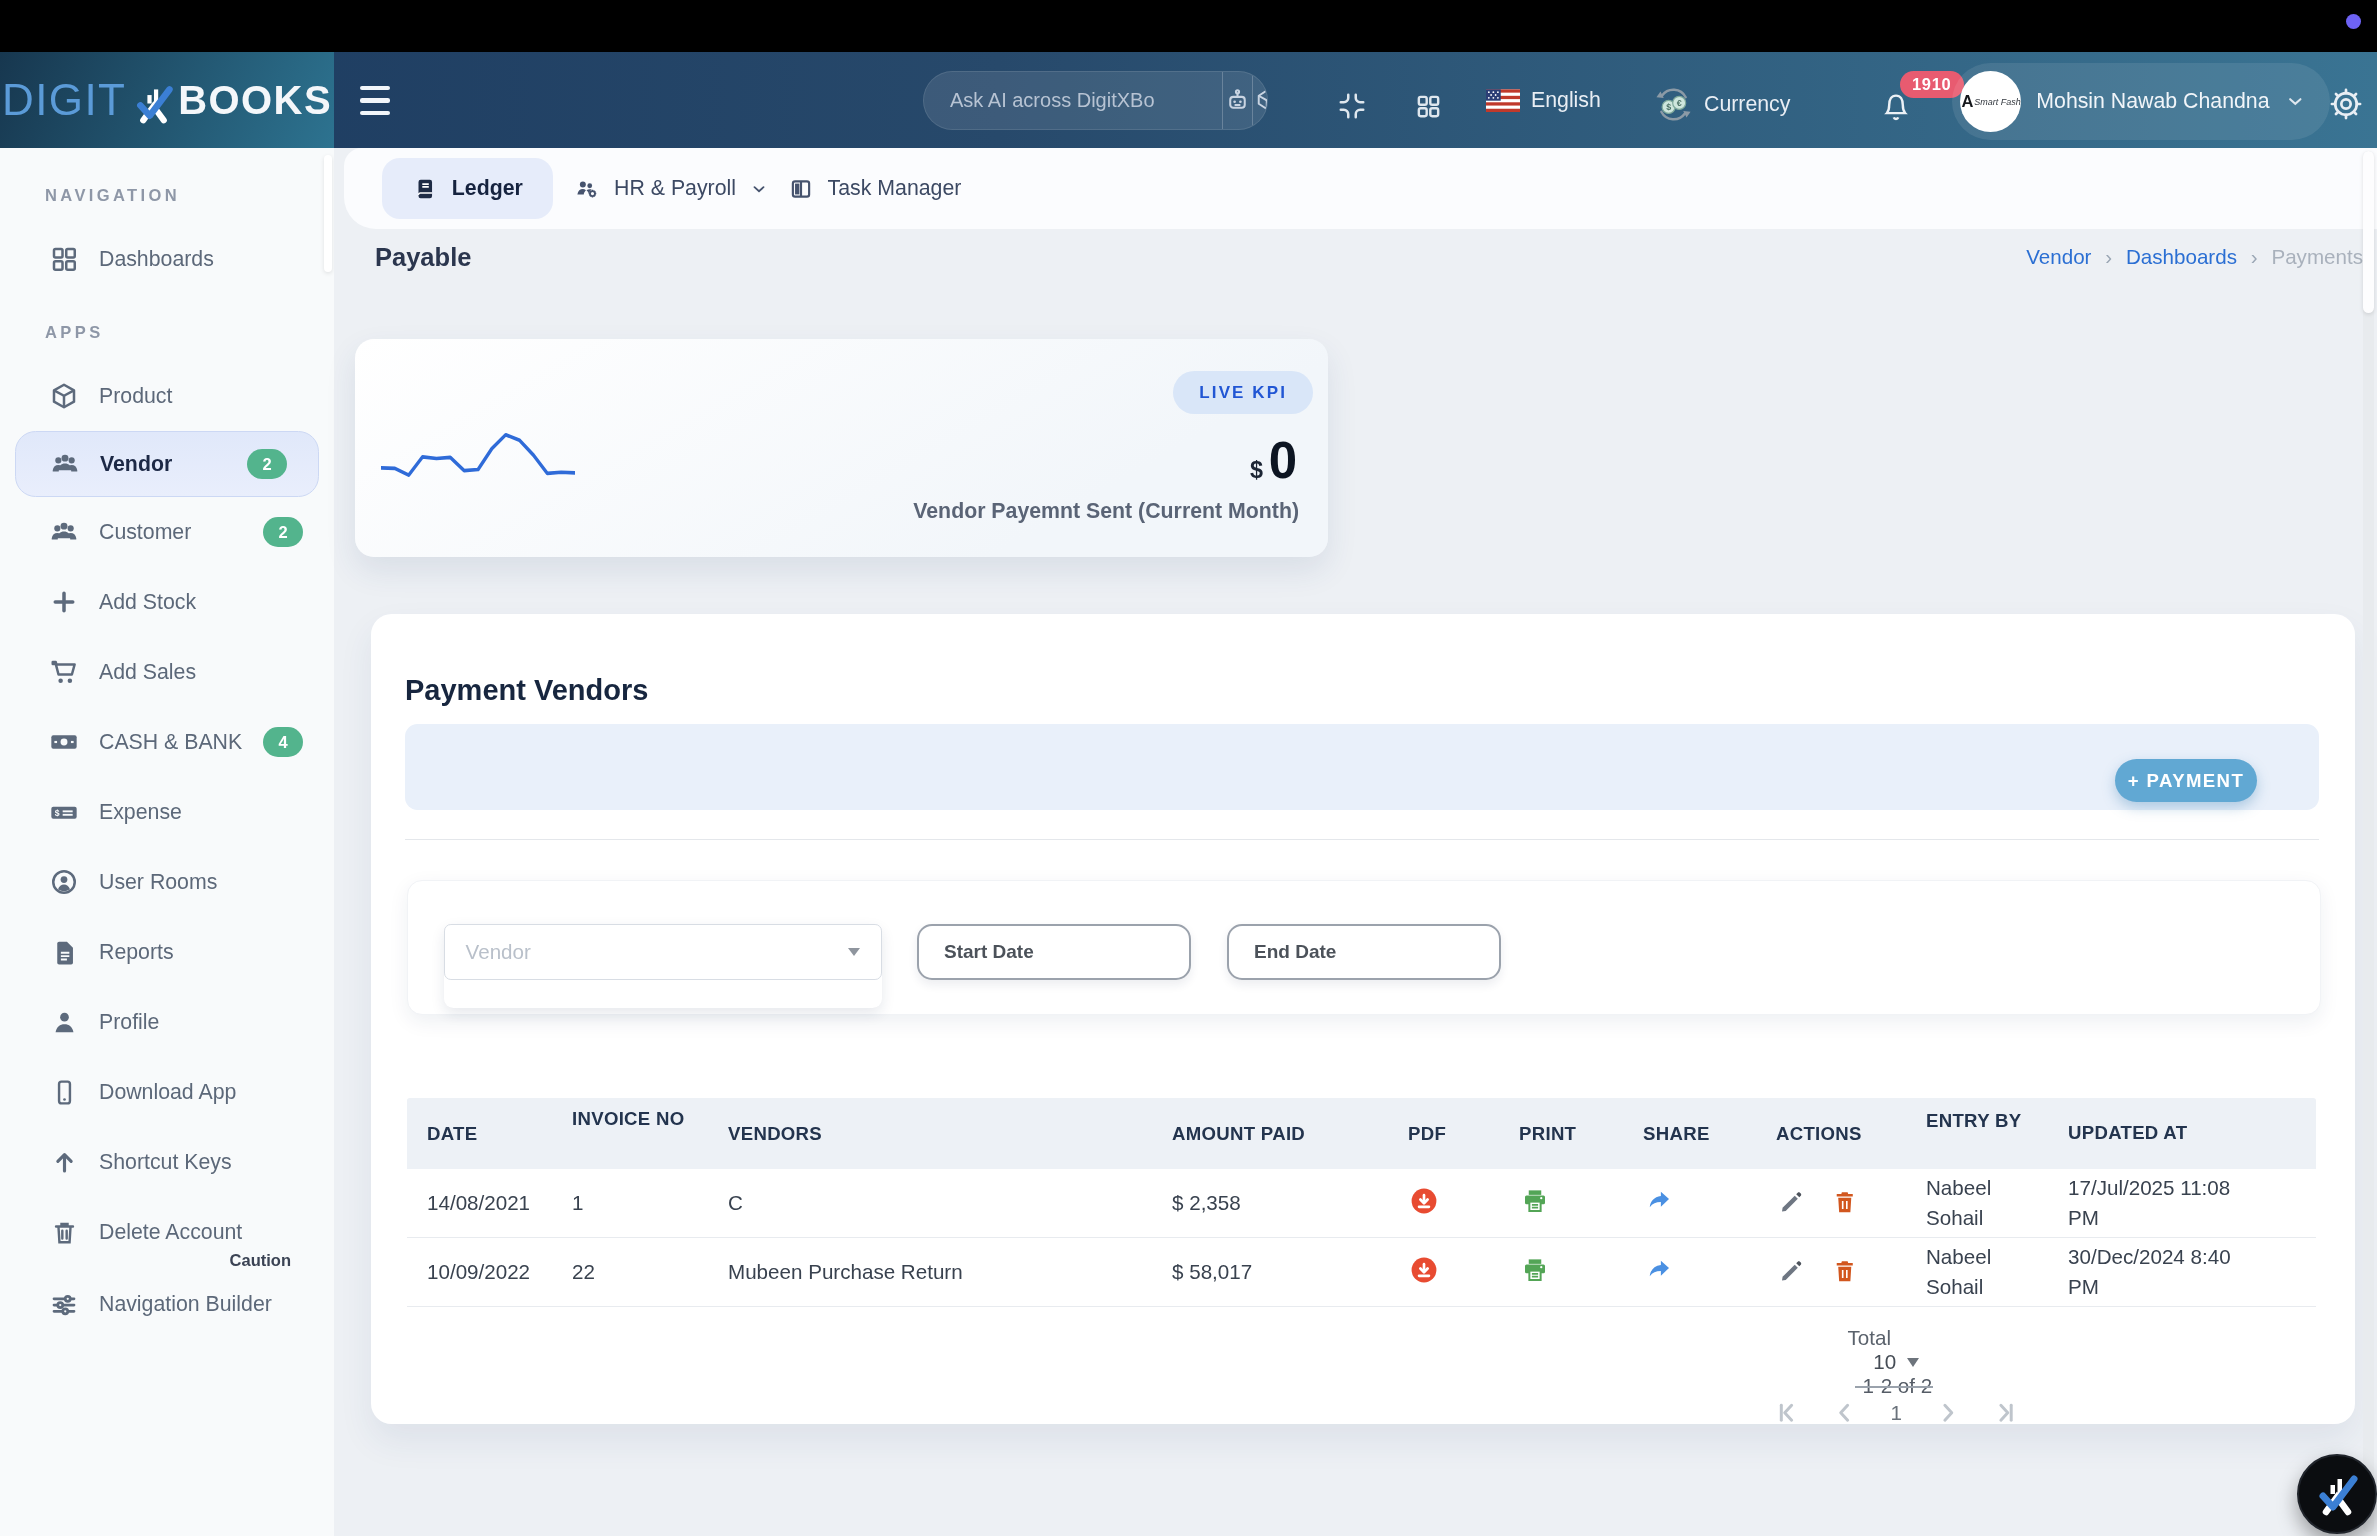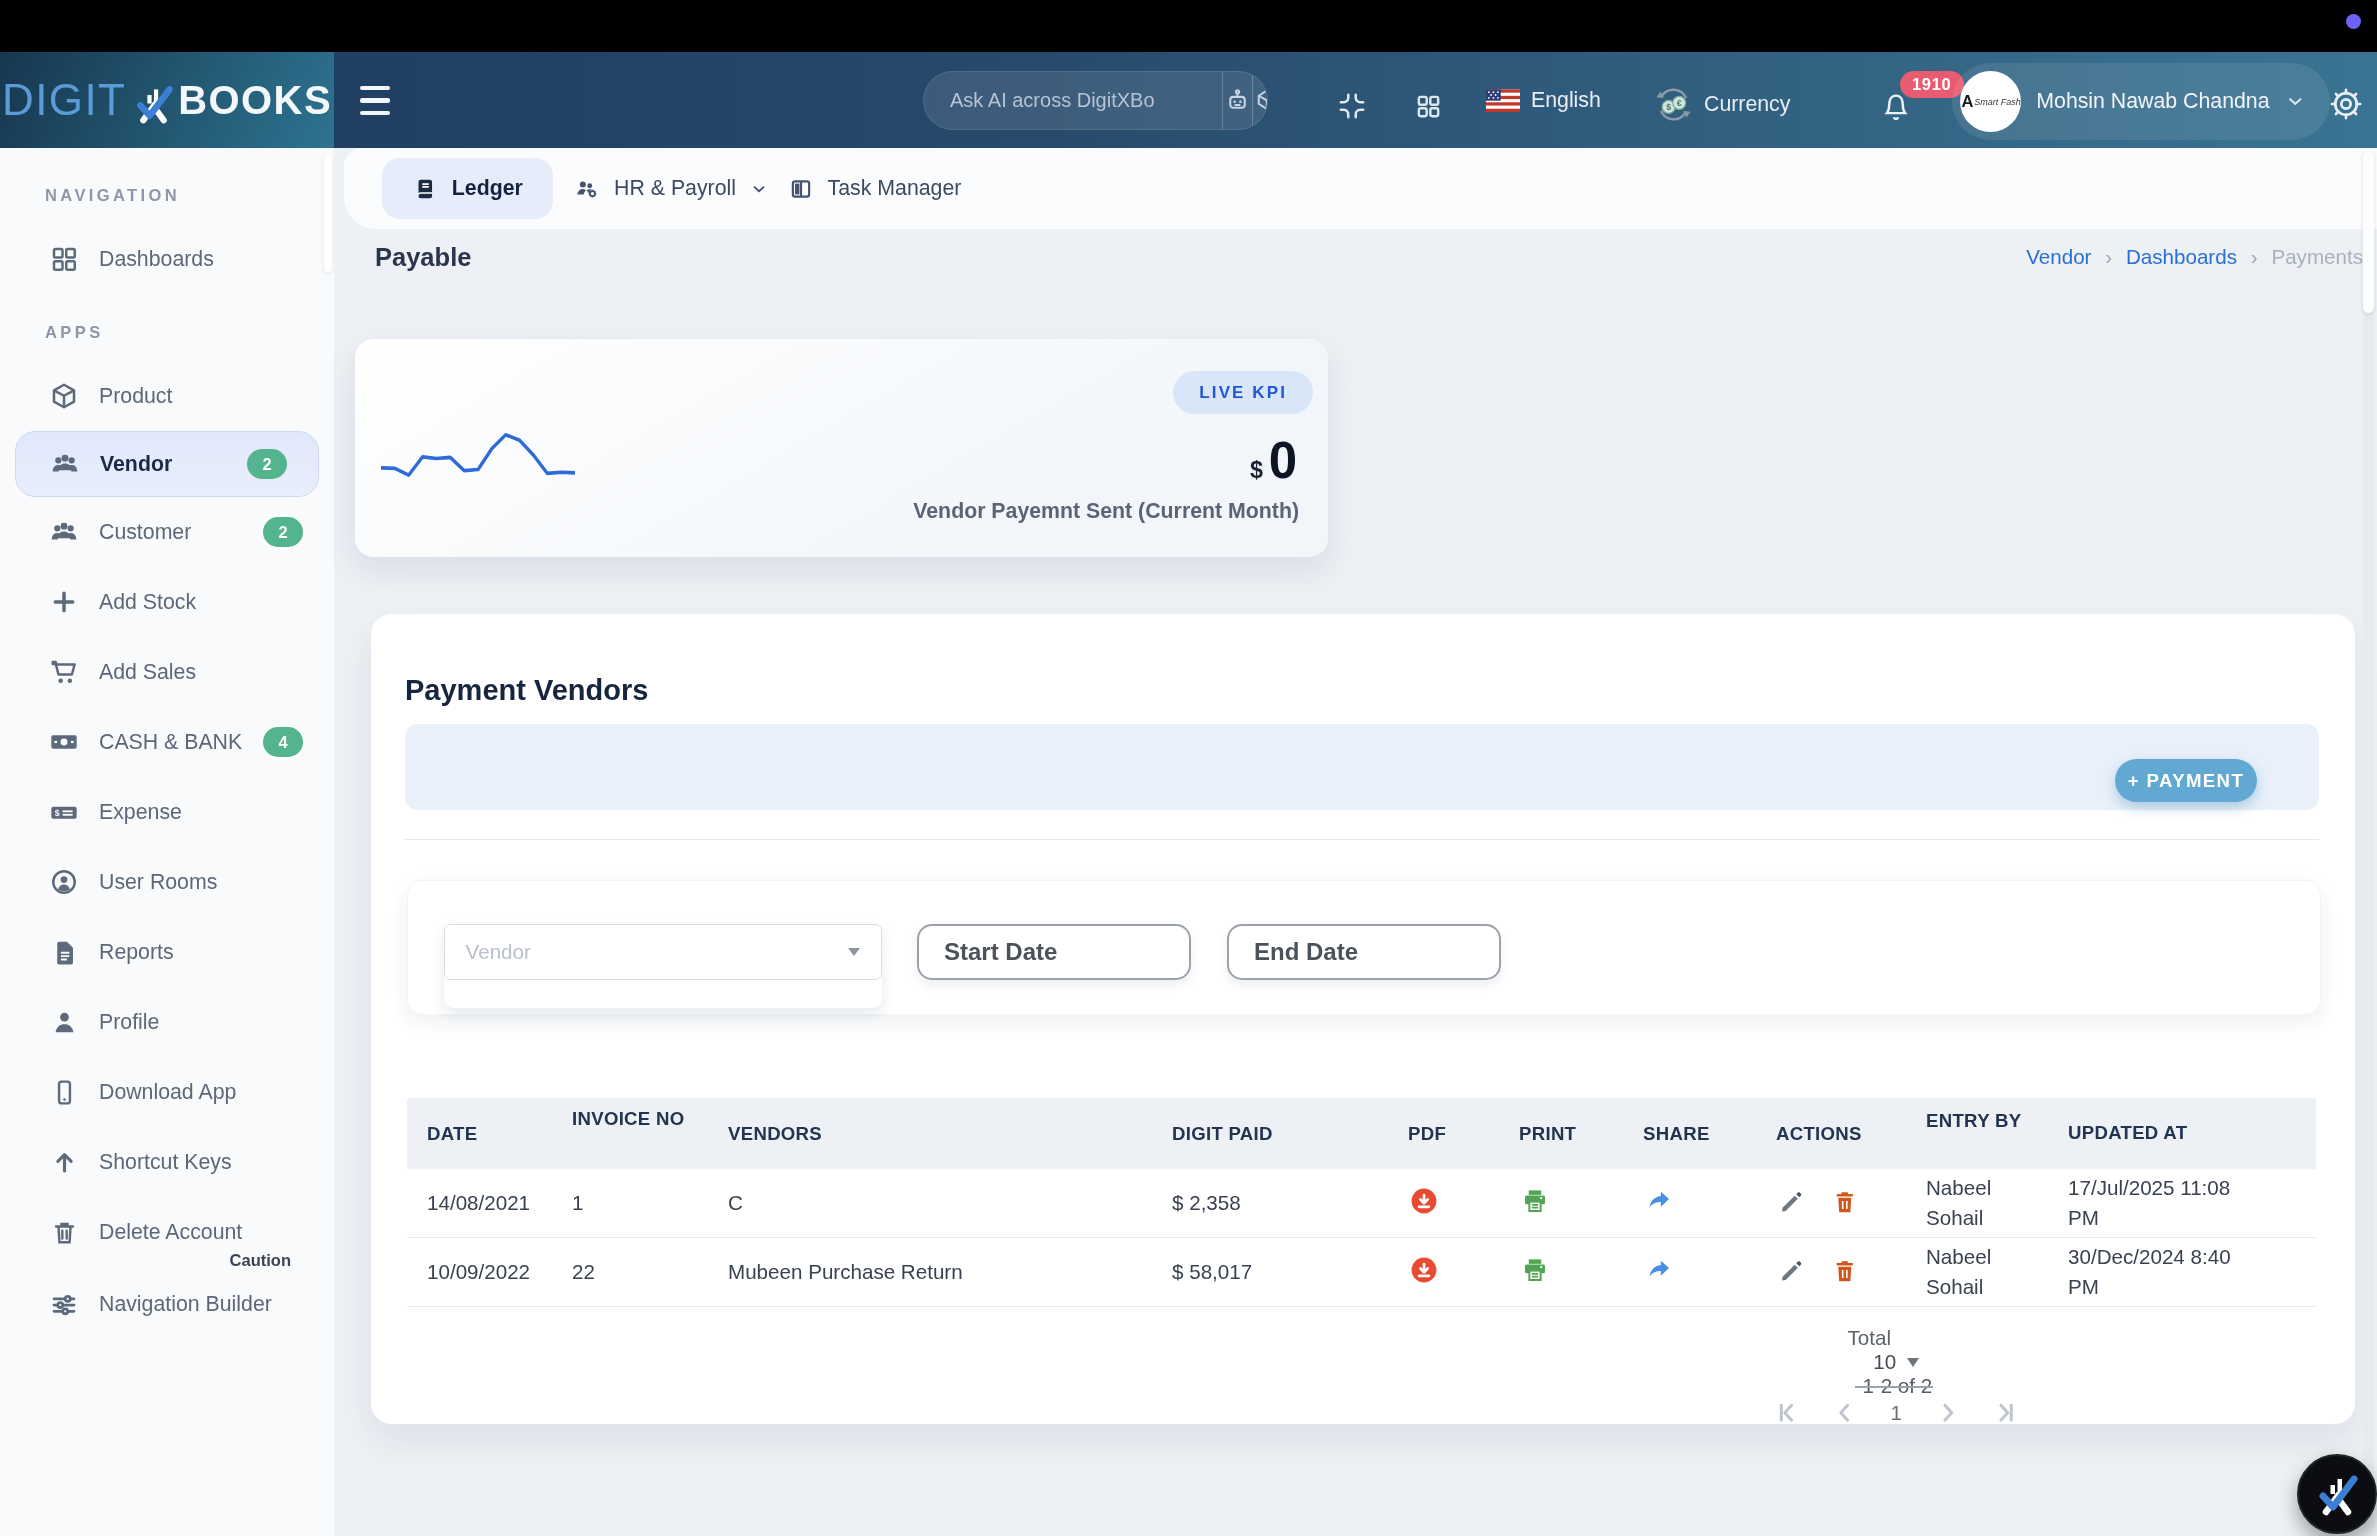--- a/index.html
+++ b/index.html
@@ -90,21 +90,21 @@
   .pay-divider{position:absolute;left:34px;top:225px;width:1914px;height:1.4px;background:#e4e7eb;}
   .filter-panel{position:absolute;left:36px;top:266px;width:1914px;height:135px;border-radius:15px;background:#fff;
     border:0.7px solid #f1f3f6;box-shadow:0 6.9px 20.6px rgba(20,40,80,.07);}
   .vendor-stack{position:absolute;left:36px;top:43px;width:438px;height:84px;border-radius:9.6px;background:#fff;
     box-shadow:0 5.5px 13.8px rgba(20,40,80,.10);}
   .vendor-select{position:relative;width:438px;height:56px;border:1.4px solid #d8dde4;border-radius:6.9px;background:#fff;
     display:flex;align-items:center;padding:0 20.6px;cursor:pointer;}
   .vendor-ph{font-size:20.6px;color:#b9c0ca;}
   .v-caret{margin-left:auto;width:0;height:0;border-left:6.2px solid transparent;border-right:6.2px solid transparent;border-top:8.3px solid #8f959e;}
   .date-input{position:absolute;top:43px;height:56px;border:2.1px solid #9ba2ac;border-radius:15px;background:#fff;
-    display:flex;align-items:center;padding:11px 25px;font-size:24px;font-weight:700;color:#4c525a;cursor:pointer;
+    display:flex;align-items:center;padding:11px 25px;font-size:19px;font-weight:700;color:#4c525a;cursor:pointer;
     box-shadow:0 4.1px 9.6px rgba(20,40,80,.08);}
   .start-date{left:509px;width:274px;}
   .end-date{left:819px;width:274px;}
 
   
   .tbl{position:absolute;left:36px;top:484px;width:1909px;}
   .tbl-head,.tbl-row{display:flex;align-items:center;padding-left:20px;}
   .tbl-head{height:71px;background:#edf1f6;border-radius:2.8px 2.8px 0 0;}
   .tbl-head .c{font-size:18.6px;font-weight:800;color:#23344e;letter-spacing:0.3px;}
   .tbl-row{height:69px;border-bottom:0.7px solid #e8ebef;}
@@ -519,21 +519,21 @@
       </div>
       <div class="date-input start-date">Start Date</div>
       <div class="date-input end-date">End Date</div>
     </div>
 
     <div class="tbl">
       <div class="tbl-head">
         <span class="c c-date">DATE</span>
         <span class="c c-inv" style="align-self:flex-start;margin-top:9.6px;">INVOICE NO</span>
         <span class="c c-ven">VENDORS</span>
-        <span class="c c-amt">DIGIT PAID</span>
+        <span class="c c-amt">AMOUNT PAID</span>
         <span class="c c-pdf">PDF</span>
         <span class="c c-prt">PRINT</span>
         <span class="c c-shr">SHARE</span>
         <span class="c c-act">ACTIONS</span>
         <span class="c c-ent" style="align-self:flex-start;margin-top:9.6px;">ENTRY BY</span>
         <span class="c c-upd">UPDATED AT</span>
       </div>
 
       <div class="tbl-row">
         <span class="c c-date">14/08/2021</span>

